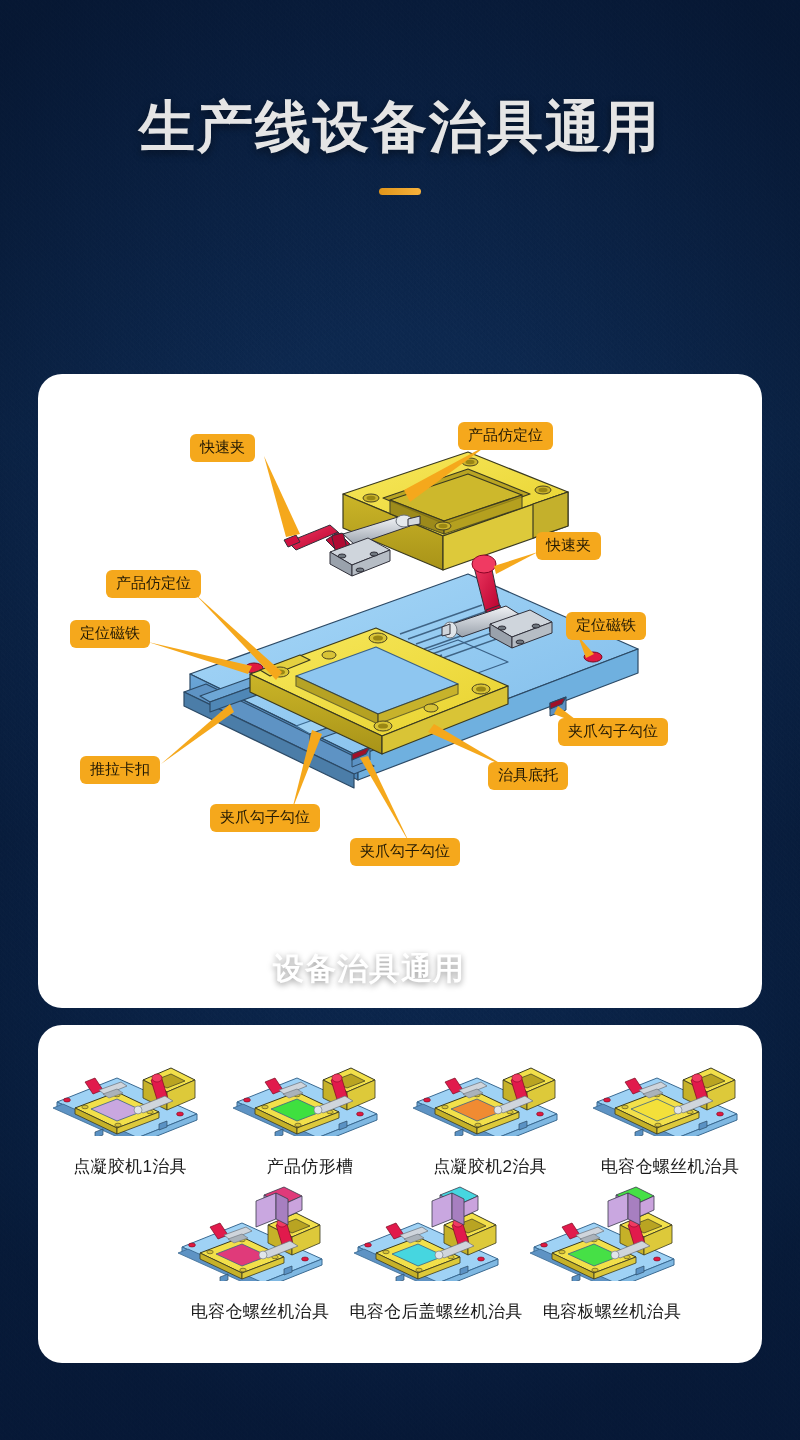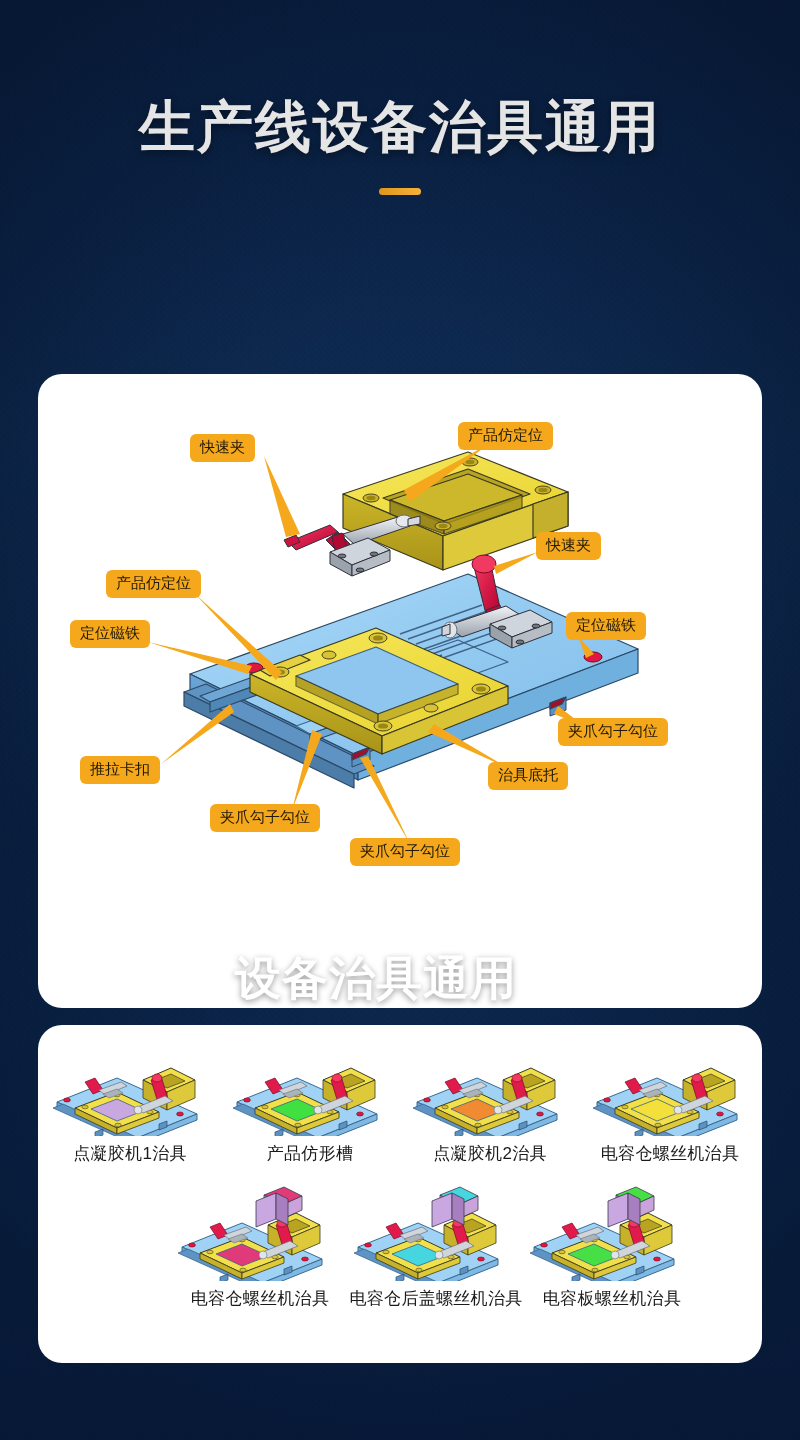--- a/index.html
+++ b/index.html
@@ -70,43 +70,43 @@
   
   .card {
     position:absolute;
     background:#fff;
     border-radius:24px;
   }
   #diagram-card { left:38px; top:374px; width:724px; height:634px; }
   #gallery-card { left:38px; top:1025px; width:724px; height:338px; }
 
   .section-title {
-    position:absolute; top:948px; left:16px; width:720px;
-    text-align:center; color:#fff; font-size:46px; font-weight:bold;
+    position:absolute; top:948px; left:9px; width:720px;
+    text-align:center; color:#fff; font-size:31px; font-weight:bold;
     letter-spacing:1px; text-shadow:0 2px 6px rgba(0,0,0,.4);
   }
 
   
   .badge {
     position:absolute;
     background:#f5a81c;
     color:#231a05;
     font-size:15px;
     padding:5px 10px 6px;
     border-radius:6px;
     white-space:nowrap;
     line-height:1.1;
     z-index:6;
   }
 
   
   .g-row { position:absolute; display:flex; }
   #g-row1 { left:40px; top:1040px; width:720px; justify-content:space-around; }
   #g-row2 { left:100px; top:1185px; width:600px; justify-content:flex-end; }
-  .g-item { display:flex; flex-direction:column; align-items:center; }
+  .g-item { display:flex; flex-direction:column; align-items:center;gap:13px; }
   .g-cap { margin-top:6px; color:#1a1a1a; font-size:17px; letter-spacing:.3px; }
   .g-art { display:block; }
 </style>
 </head>
 <body>
 
 <div class="bg2"></div>
 <div class="bg"></div>
 <div class="noise"></div>
 <div class="vignette"></div>

